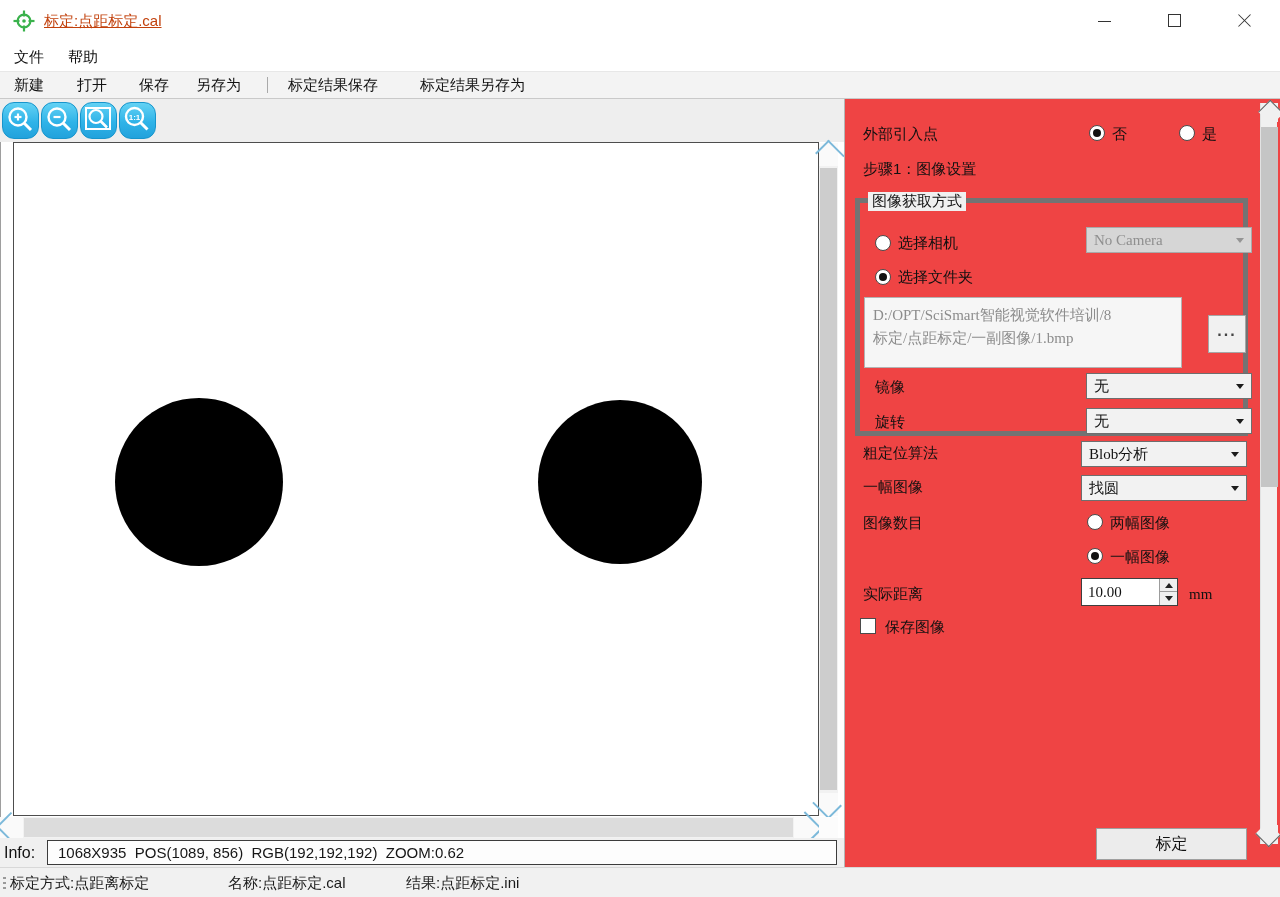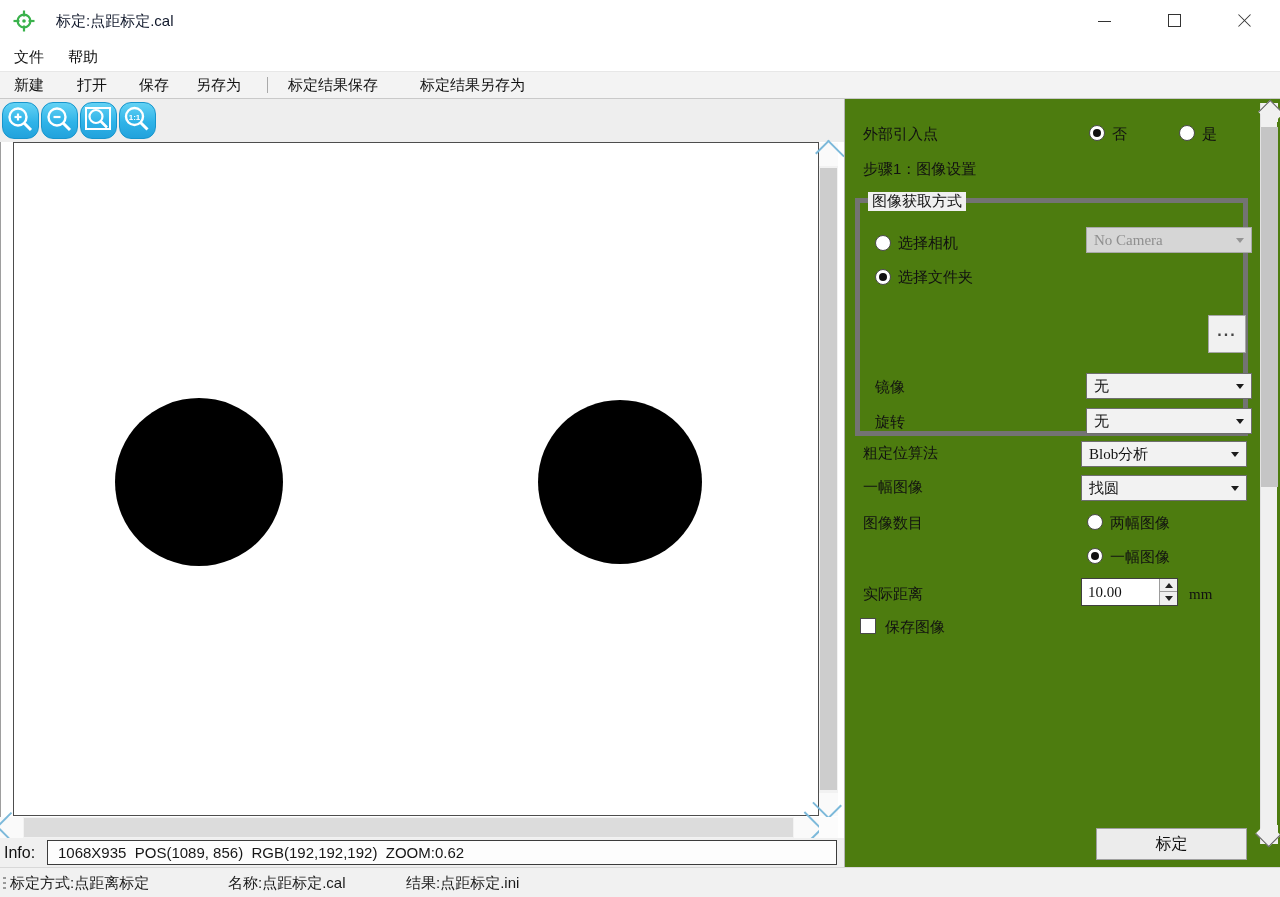--- a/index.html
+++ b/index.html
@@ -7,21 +7,21 @@
   body { font-family:"Liberation Sans", sans-serif; }
   .mono { font-family:Liberation Serif, serif; }
   #app {
     position:relative; width:1280px; height:897px; background:#ffffff;
     overflow:hidden; box-shadow:inset 0 0 0 1px #9e9e9e;
     color:#111;
   }
   
   .titlebar { position:absolute; left:0; top:0; width:1280px; height:42px; background:#fff; }
   .app-icon { position:absolute; left:13px; top:10px; width:22px; height:22px; }
-  .title-text { position:absolute; left:56px; top:0; height:42px; line-height:42px; font-size:15px; color:#0f172a; }
+  .title-text { position:absolute; left:44px; top:0; height:42px; line-height:42px; font-size:15px; color:#c2410c;text-decoration:underline; }
   .winbtn { position:absolute; top:0; width:46px; height:42px; cursor:default; }
   .winbtn .g-min { position:absolute; left:17px; top:21px; width:13px; height:0; border-top:1.6px solid #333; }
   .winbtn .g-max { position:absolute; left:17px; top:14px; width:13px; height:13px; border:1.5px solid #333; }
   .winbtn .g-x1, .winbtn .g-x2 { position:absolute; left:15px; top:20px; width:17px; height:0; border-top:1.6px solid #333; }
   .winbtn .g-x1 { transform:rotate(45deg); }
   .winbtn .g-x2 { transform:rotate(-45deg); }
   
   .menubar { position:absolute; left:0; top:42px; width:1280px; height:29px; background:#fff;text-align:right; }
   .menu-item { position:absolute; top:0; height:29px; line-height:29px; font-size:15px; color:#111; }
   .toolbar { position:absolute; left:0; top:71px; width:1280px; height:28px; background:#f3f3f3;
@@ -56,21 +56,21 @@
   .infobar { position:absolute; left:0; top:838px; width:844px; height:29px; background:#f0f0f0; }
   .info-label { position:absolute; left:4px; top:0; height:29px; line-height:29px; font-size:16px; color:#111; }
   .info-box { position:absolute; left:47px; top:2px; width:790px; height:25px; background:#fdfdfd; border:1px solid #3c3c3c; }
   .info-text { position:absolute; left:10px; top:0; height:23px; line-height:23px; font-size:15px; white-space:pre; color:#161616; }
   
   .statusbar { position:absolute; left:0; top:867px; width:1280px; height:30px; background:#f1f1f1; border-top:1px solid #d8d8d8; }
   .st-item { position:absolute; top:0; height:29px; line-height:29px; font-size:15px; color:#1a1a1a; }
   .grip { position:absolute; left:3px; top:9px; width:3px; height:14px;
           background:repeating-linear-gradient(180deg,#9a9a9a 0 2px,transparent 2px 5px); }
   
-  .panel { position:absolute; left:844px; top:99px; width:436px; height:768px; background:#4d7c0f; border-left:1px solid #b5b5b5; }
+  .panel { position:absolute; left:844px; top:99px; width:436px; height:768px; background:#ef4444; border-left:1px solid #b5b5b5; }
   .plabel { position:absolute; font-size:15px; color:#111; height:22px; line-height:22px; }
   .radio { position:absolute; width:16px; height:16px; border:1px solid #4a4a4a; border-radius:50%; background:#fff; }
   .radio.checked::after { content:""; position:absolute; left:3px; top:3px; width:8px; height:8px; border-radius:50%; background:#111; }
   .checkbox { position:absolute; width:16px; height:16px; border:1px solid #4a4a4a; background:#fff; }
   .groupbox { position:absolute; left:10px; top:99px; width:393px; height:238px; border:5px solid #737373; }
   .groupbox-title { position:absolute; left:8px; top:-11px; background:#f0f0f0; padding:0 4px; font-size:15px; color:#111; }
   .combo { position:absolute; width:166px; height:26px; background:#f2f2f2; border:1px solid #6e6e6e; }
   .combo .val { position:absolute; left:7px; top:0; height:24px; line-height:24px; font-size:15px; color:#111; }
   .combo .arrow { position:absolute; right:7px; top:10px; width:0; height:0;
                   border-left:4.5px solid transparent; border-right:4.5px solid transparent; border-top:5.5px solid #1c1c1c; }
@@ -222,20 +222,24 @@
       <span class="radio" style="left:15px; top:32px"></span>
       <span class="plabel" style="left:38px; top:29px">选择相机</span>
       <div class="combo disabled" style="left:226px; top:24px">
         <span class="val mono">No Camera</span>
         <span class="arrow"></span>
       </div>
 
       <span class="radio checked" style="left:15px; top:66px"></span>
       <span class="plabel" style="left:38px; top:63px">选择文件夹</span>
 
+      <div class="pathbox mono">
+        <div>D:/OPT/SciSmart智能视觉软件培训/8</div>
+        <div>标定/点距标定/一副图像/1.bmp</div>
+      </div>
       <div class="browse-btn">...</div>
 
       <span class="plabel" style="left:15px; top:173px">镜像</span>
       <div class="combo" style="left:226px; top:170px">
         <span class="val">无</span>
         <span class="arrow"></span>
       </div>
 
       <span class="plabel" style="left:15px; top:208px">旋转</span>
       <div class="combo" style="left:226px; top:205px">

